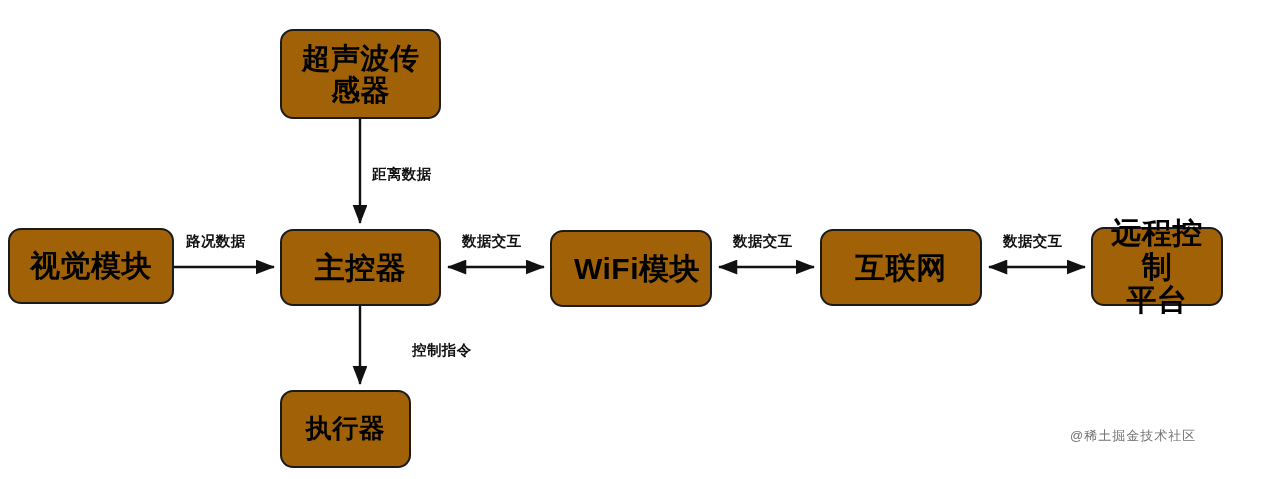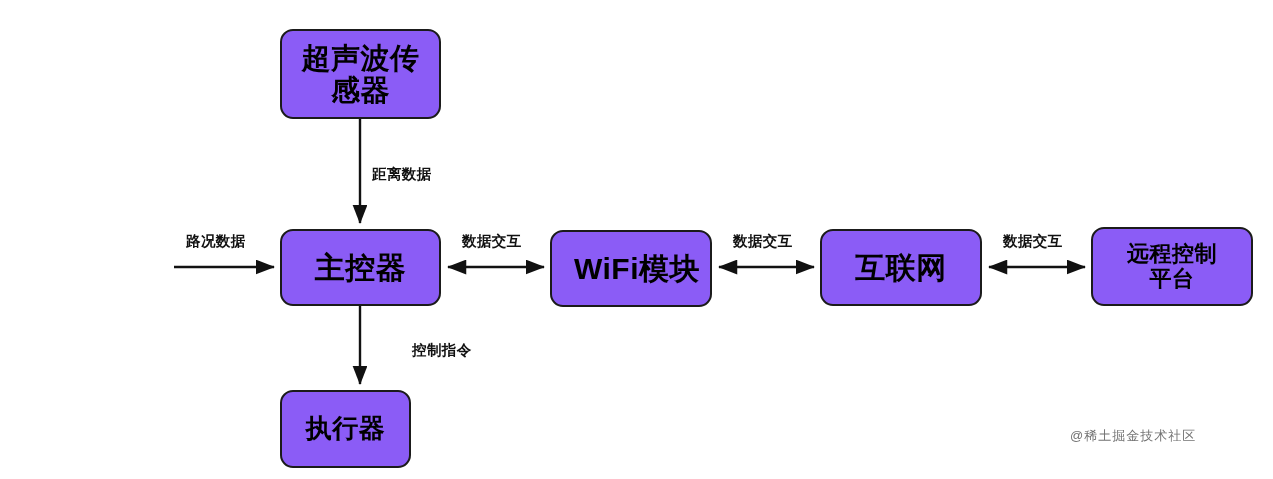--- a/index.html
+++ b/index.html
@@ -20,21 +20,21 @@
   #edges {
     position: absolute;
     left: 0;
     top: 0;
     width: 1273px;
     height: 479px;
   }
   .node {
     position: absolute;
     box-sizing: border-box;
-    background: #8b5cf6;
+    background: #a16207;
     border: 2.6px solid #1b1b1b;
     border-radius: 13px;
     display: flex;
     align-items: center;
     justify-content: center;
     text-align: center;
     color: #000000;
     font-weight: 700;
     line-height: 1.12;
     letter-spacing: 0.5px;
@@ -44,21 +44,21 @@
     display: block;
     white-space: pre-line;
     padding: 0 4px;
   }
   .n-vision      { left: 8px;    top: 228px; width: 166px; height: 76px;  font-size: 30px; }
   .n-ultrasonic  { left: 280px;  top: 29px;  width: 161px; height: 90px;  font-size: 29px; }
   .n-main        { left: 280px;  top: 229px; width: 161px; height: 77px;  font-size: 30px; }
   .n-actuator    { left: 280px;  top: 390px; width: 131px; height: 78px;  font-size: 26px; }
   .n-wifi        { left: 550px;  top: 230px; width: 162px; height: 77px;  font-size: 30px; padding-left: 12px; }
   .n-internet    { left: 820px;  top: 229px; width: 162px; height: 77px;  font-size: 30px; }
-  .n-remote      { left: 1091px; top: 227px; width: 162px; height: 79px;  font-size: 22px; }
+  .n-remote      { left: 1091px; top: 227px; width: 132px; height: 79px;  font-size: 30px; }
 
   .edge-label {
     position: absolute;
     color: #111111;
     font-size: 14.5px;
     font-weight: 700;
     letter-spacing: 0.4px;
     white-space: nowrap;
     z-index: 3;
   }
@@ -104,20 +104,23 @@
       <line x1="360" y1="306" x2="360" y2="384" marker-end="url(#ah)"></line>
 
       <line x1="448" y1="267" x2="544" y2="267" marker-end="url(#ah)" marker-start="url(#ah-start)"></line>
 
       <line x1="719" y1="267" x2="814" y2="267" marker-end="url(#ah)" marker-start="url(#ah-start)"></line>
 
       <line x1="989" y1="267" x2="1085" y2="267" marker-end="url(#ah)" marker-start="url(#ah-start)"></line>
     </g>
   </svg>
 
+  <div class="node n-vision">
+    <span class="node-label">视觉模块</span>
+  </div>
 
   <div class="node n-ultrasonic">
     <span class="node-label">超声波传
 感器</span>
   </div>
 
   <div class="node n-main">
     <span class="node-label">主控器</span>
   </div>
 

